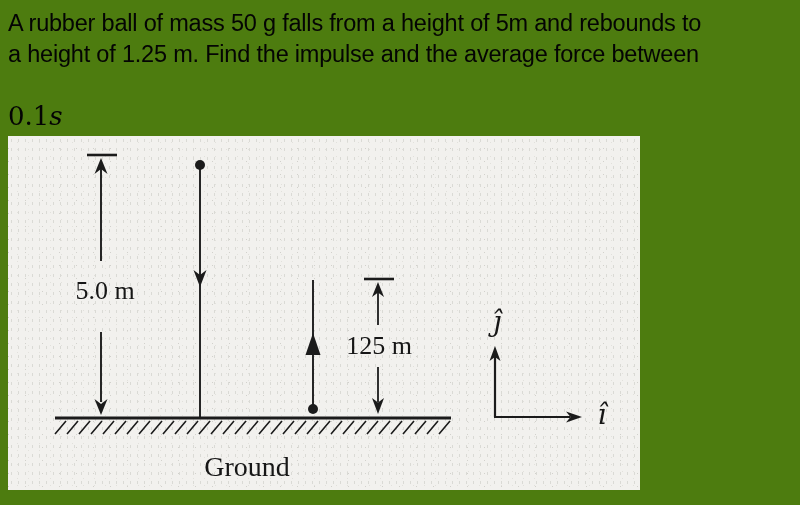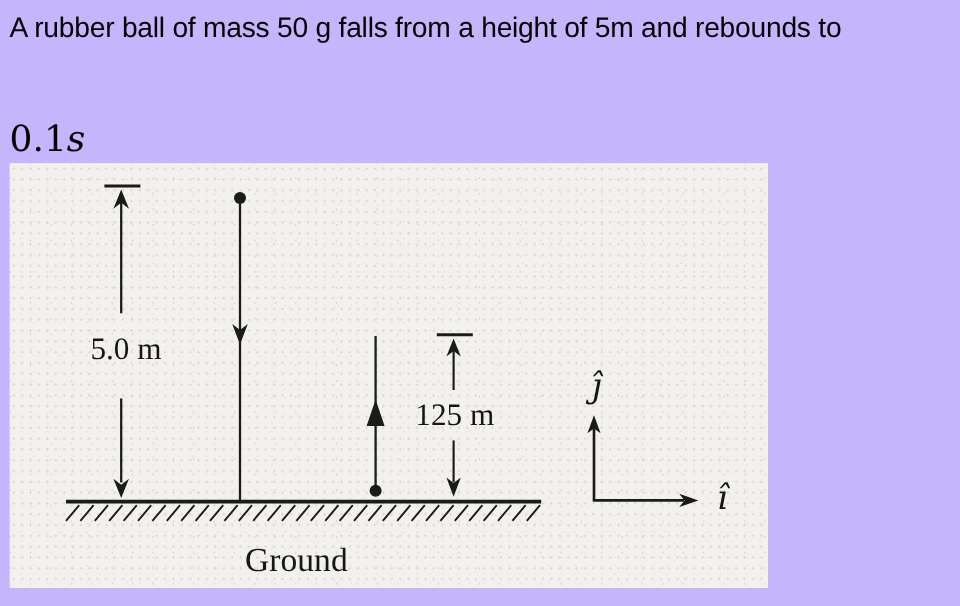--- a/index.html
+++ b/index.html
@@ -1,21 +1,21 @@
 <!DOCTYPE html>
 <html><head>
 <meta charset="utf-8">
 <style>
   html,body{margin:0;padding:0;background:#ffffff;}
-  .page{position:relative;width:800px;height:505px;background:#c4b5fd;overflow:hidden;
+  .page{position:relative;width:800px;height:505px;background:#4d7c0f;overflow:hidden;
         font-family:"Liberation Sans",sans-serif;color:#000;}
   .problem{position:absolute;left:8px;top:8px;width:786px;font-size:23.5px;line-height:31px;
            letter-spacing:-0.2px;color:#040404;}
   .problem .pline{white-space:nowrap;}
-  .ptime{position:absolute;left:8px;top:101px;font-family:"DejaVu Serif",serif;font-size:30px;
+  .ptime{position:absolute;left:8px;top:101px;font-family:"DejaVu Serif",serif;font-size:26px;
          line-height:31px;color:#040404;}
   .ptime .unit{font-style:italic;}
   .figure{position:absolute;left:8px;top:136px;width:632px;height:354px;
           background-color:#f2f1ee;
           background-image:
             radial-gradient(#dadad5 0.8px, transparent 0.9px),
             radial-gradient(#e2e1dc 0.8px, transparent 0.9px),
             radial-gradient(#d2d1cc 0.7px, transparent 0.8px);
           background-size:7px 9px, 11px 7px, 17px 13px;
           background-position:0 0, 4px 3px, 9px 6px;}
@@ -25,20 +25,21 @@
   .fig-label{font-family:"Liberation Serif","DejaVu Serif",serif;fill:#161616;}
   .fig-label.italic{font-family:"DejaVu Serif",serif;font-style:italic;}
 </style>
 </head>
 <body>
 
 <div class="page">
 
   <div class="problem">
     <div class="pline">A rubber ball of mass 50 g falls from a height of 5m and rebounds to</div>
+    <div class="pline">a height of 1.25 m. Find the impulse and the average force between</div>
   </div>
   <div class="ptime"><span>0.1</span><span class="unit">s</span></div>
 
   <div class="figure">
     <svg width="632" height="354" viewBox="0 0 632 354">
 
       <g>
         <line class="ink" x1="79" y1="19" x2="109" y2="19" stroke-width="2.6"></line>
         <polygon class="fill-ink" points="93,22 86.5,38 93,33 99.5,38"></polygon>
         <line class="ink" x1="93" y1="31" x2="93" y2="125" stroke-width="1.9"></line>

